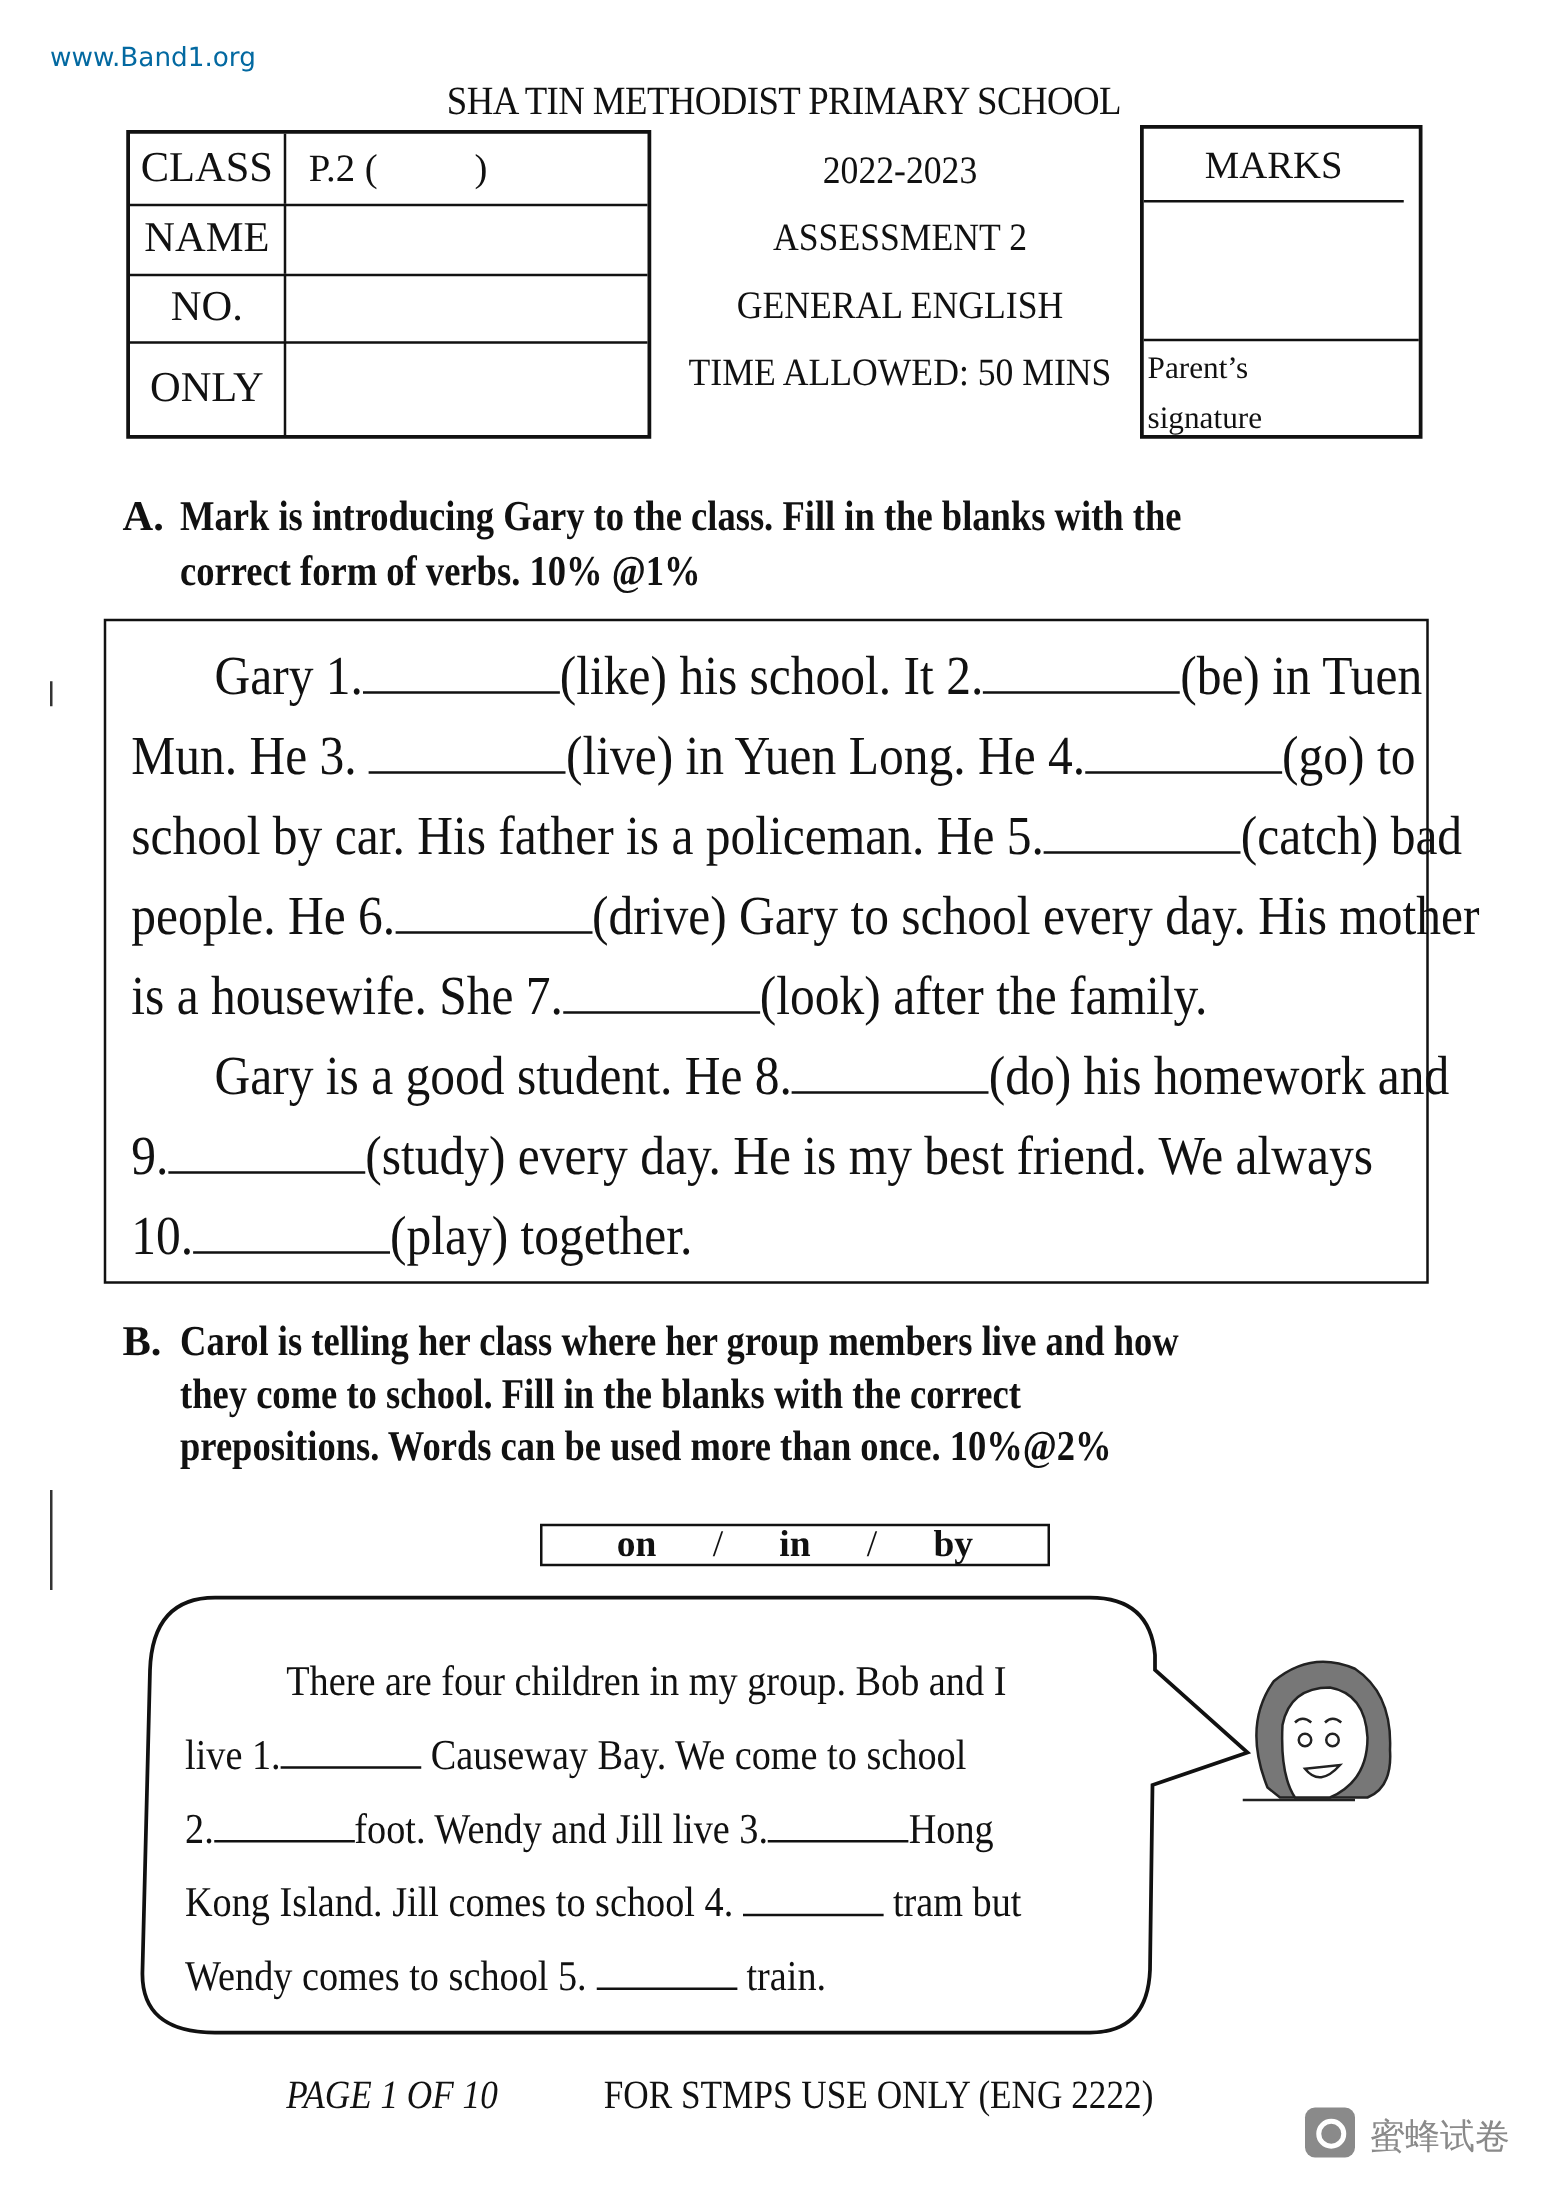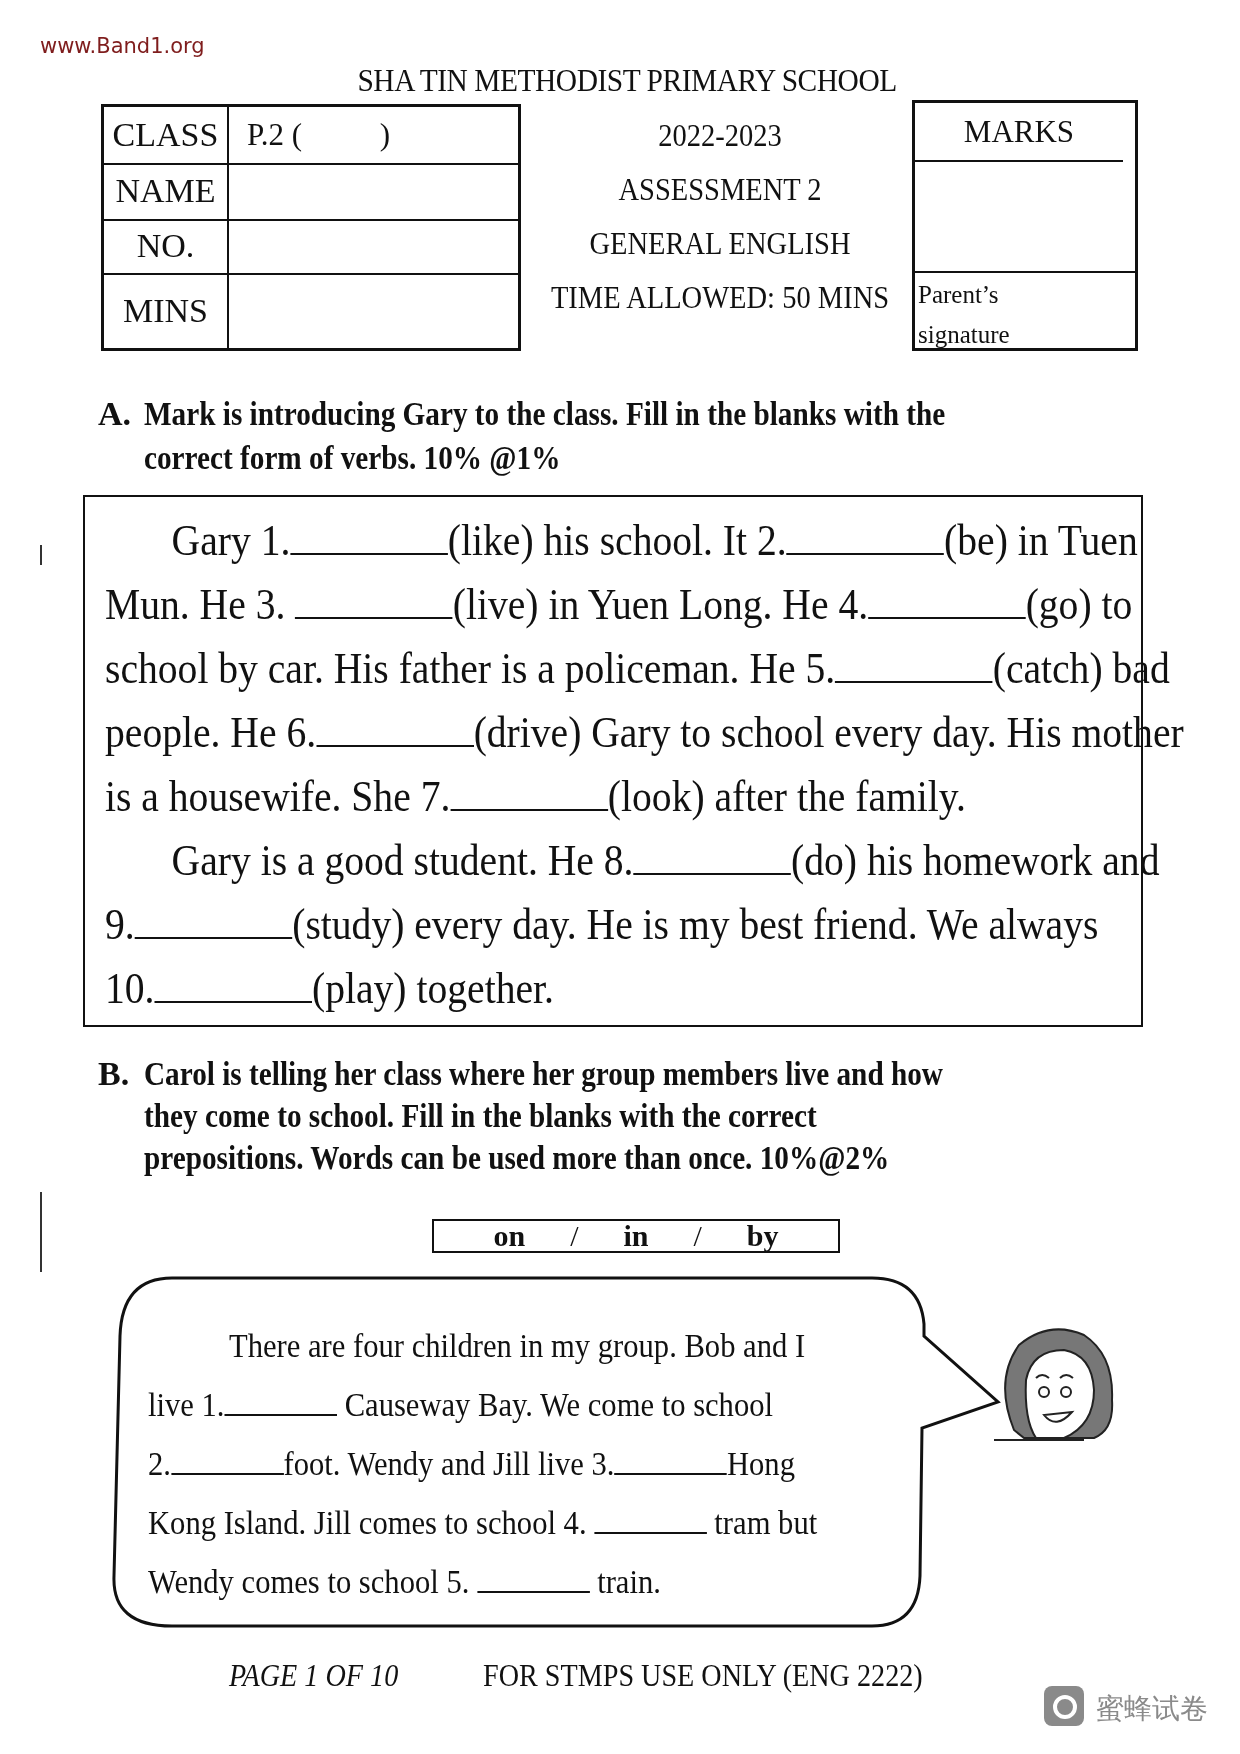--- a/index.html
+++ b/index.html
@@ -1,20 +1,20 @@
 <!DOCTYPE html>
 <html><head>
 <meta charset="utf-8">
 <style>
   html, body { margin:0; padding:0; background:#ffffff; }
   body { width:1240px; height:1754px; position:relative; overflow:hidden;
          font-family:"Liberation Serif", "DejaVu Serif", serif; color:#111; }
   .abs { position:absolute; }
   .watermark-url { left:40px; top:34px; font-family:"DejaVu Sans", "Liberation Sans", sans-serif;
-         font-size:21px; color:#7f1d1d;text-align:right; }
+         font-size:21px; color:#0369a1;text-align:right; }
   .school { left:0; width:1224px; top:62px; text-align:center; font-size:32px; letter-spacing:-0.5px; padding-left:-0px; }
   .school span { display:inline-block; transform:scaleX(0.92); margin-left:30px; }
 
   
   .info { left:101px; top:104px; width:420px; height:247px; border:3px solid #111; box-sizing:border-box; }
   .info .row { position:absolute; left:0; right:0; border-bottom:2px solid #111; display:flex; }
   .info .row:last-child { border-bottom:none; }
   .info .lab { width:125px; border-right:2px solid #111; box-sizing:border-box; text-align:center;
                font-size:34px; display:flex; align-items:center; justify-content:center; height:100%; }
   .info .val { flex:1; font-size:31px; display:flex; align-items:center; padding-left:18px; height:100%; }
@@ -70,21 +70,21 @@
   </div>
   <div class="row" style="top:112px;height:54px;">
     <div class="lab">NO.</div>
     <div class="val"></div>
   </div>
   <div class="row" style="top:56px;height:56px;">
     <div class="lab">NAME</div>
     <div class="val"></div>
   </div>
   <div class="row" style="top:166px;height:75px;">
-    <div class="lab">MINS</div>
+    <div class="lab">ONLY</div>
     <div class="val"></div>
   </div>
 </div>
 
 <div class="abs center-info" style="top:0;height:340px;">
   <div style="top:118px;">2022-2023</div>
   <div style="top:172px;">ASSESSMENT 2</div>
   <div style="top:226px;">GENERAL ENGLISH</div>
   <div style="top:280px;">TIME ALLOWED: 50 MINS</div>
 </div>

